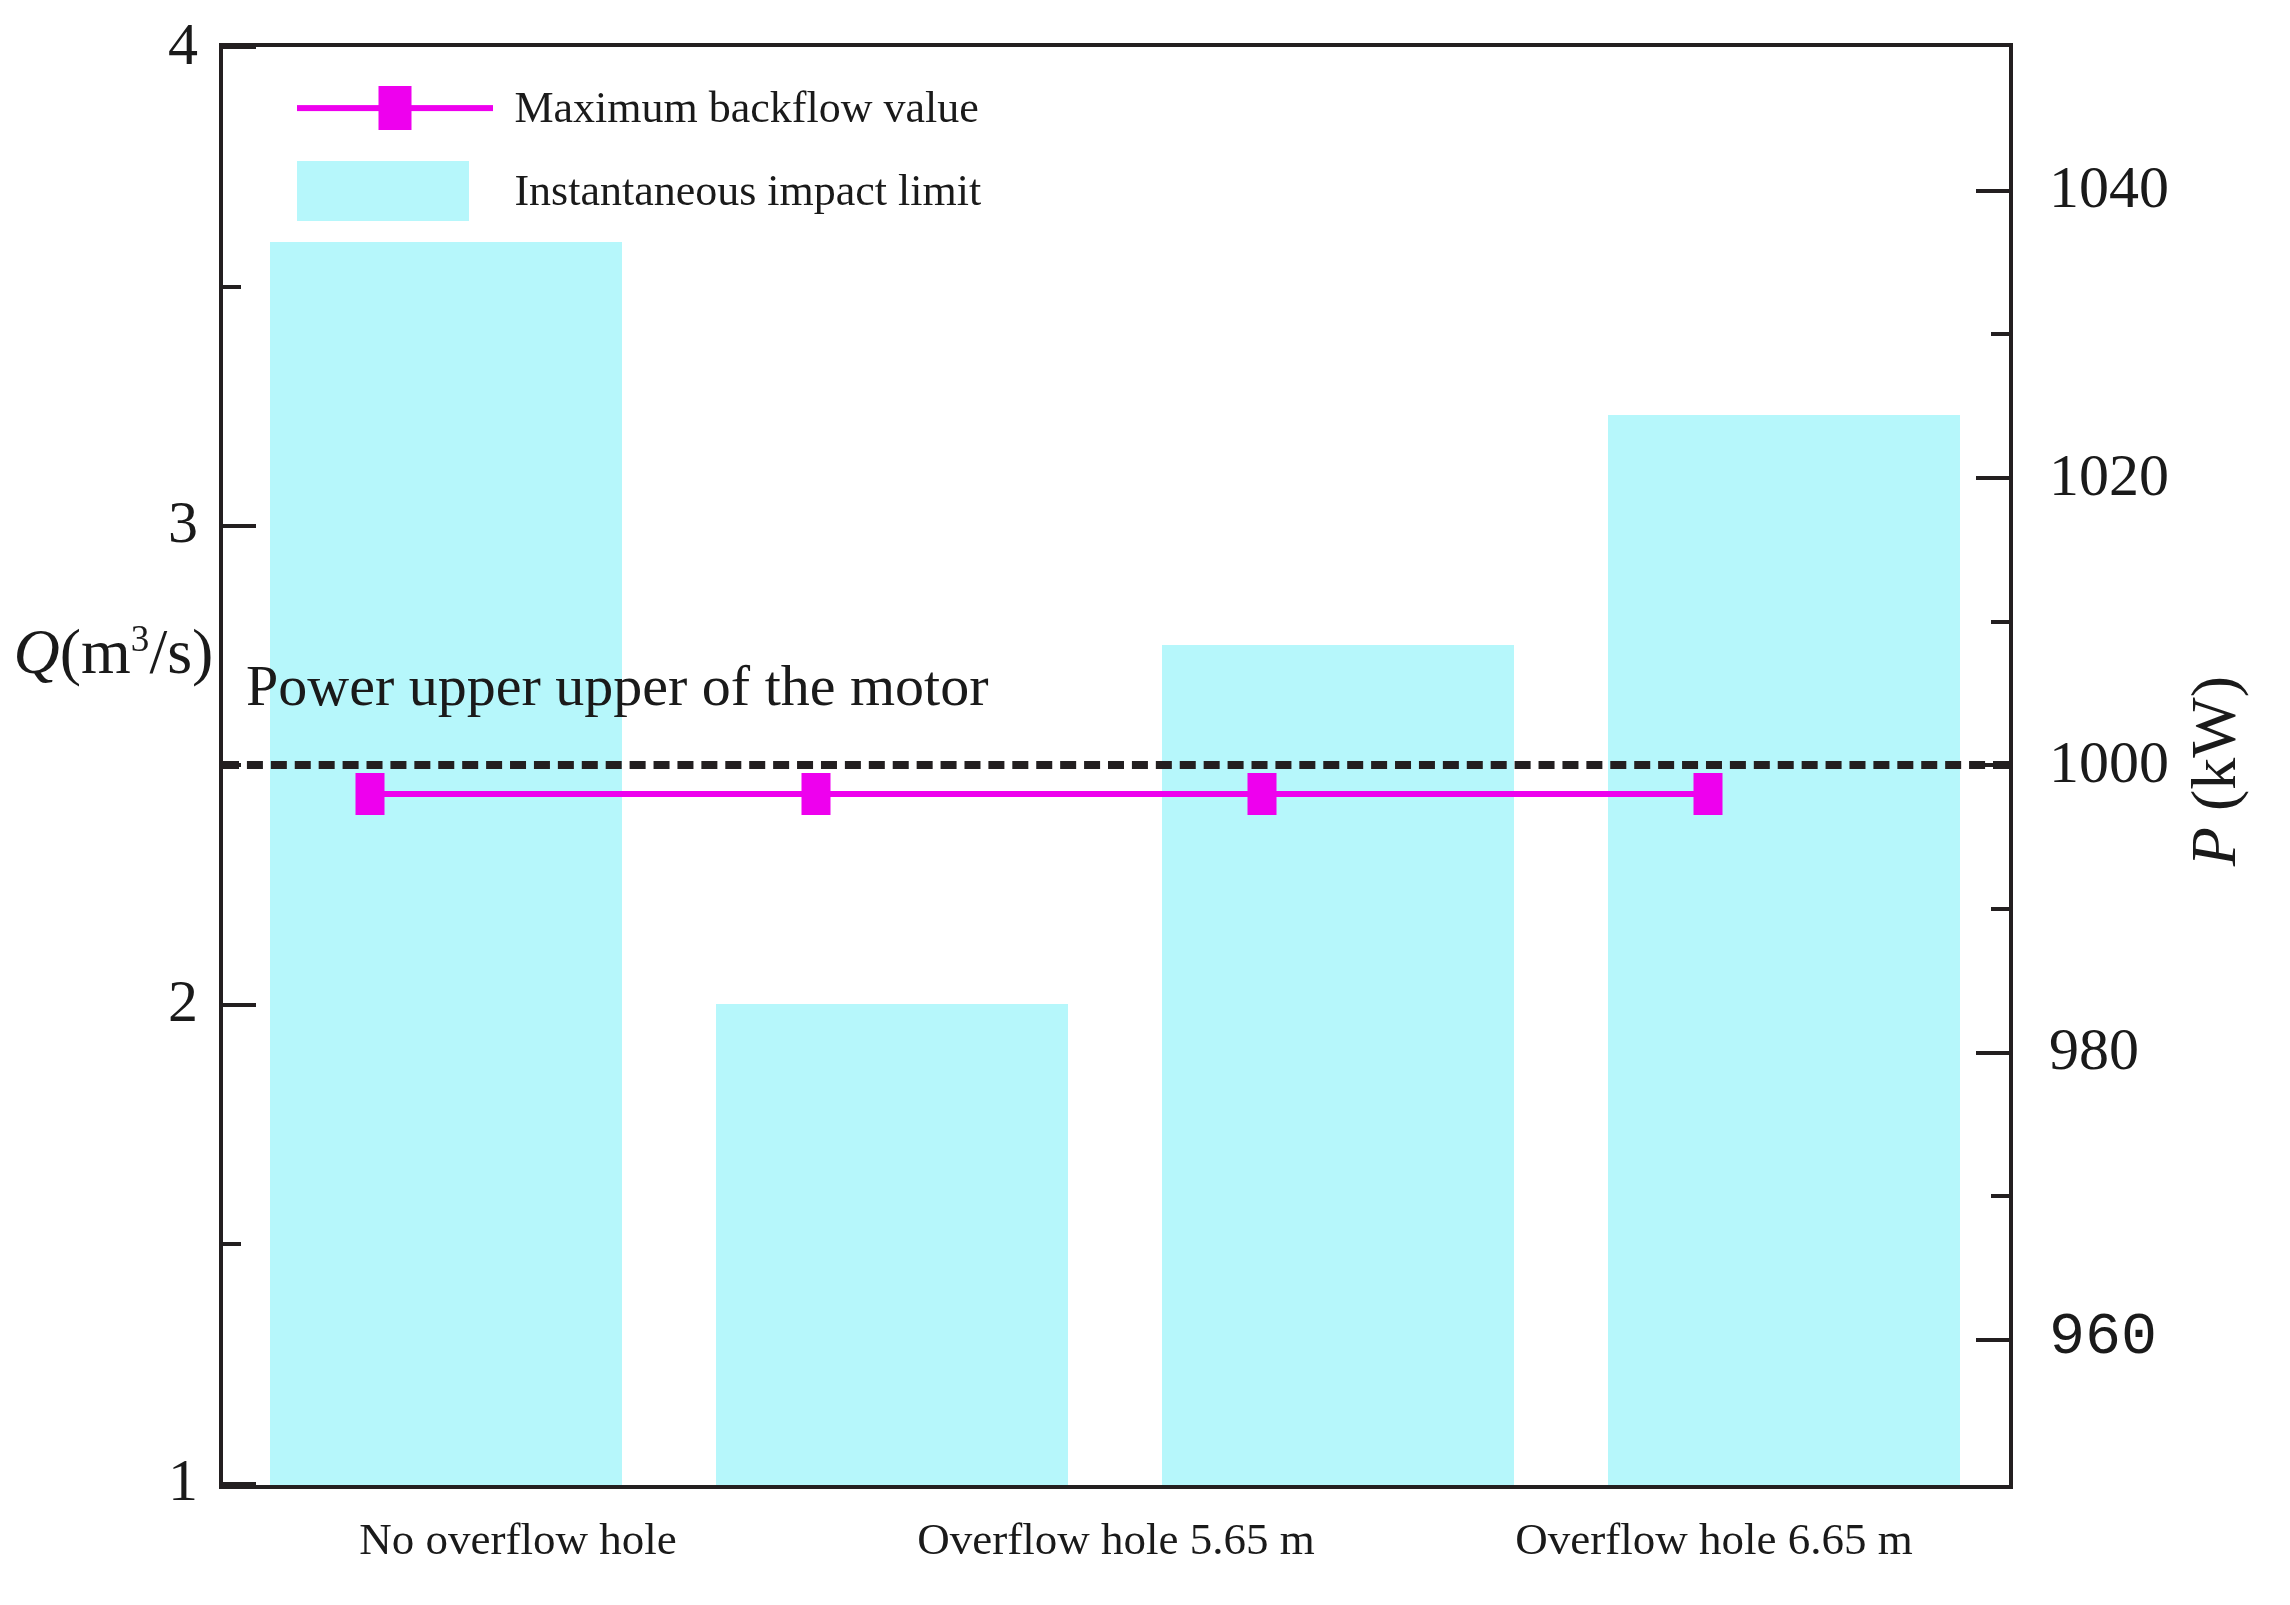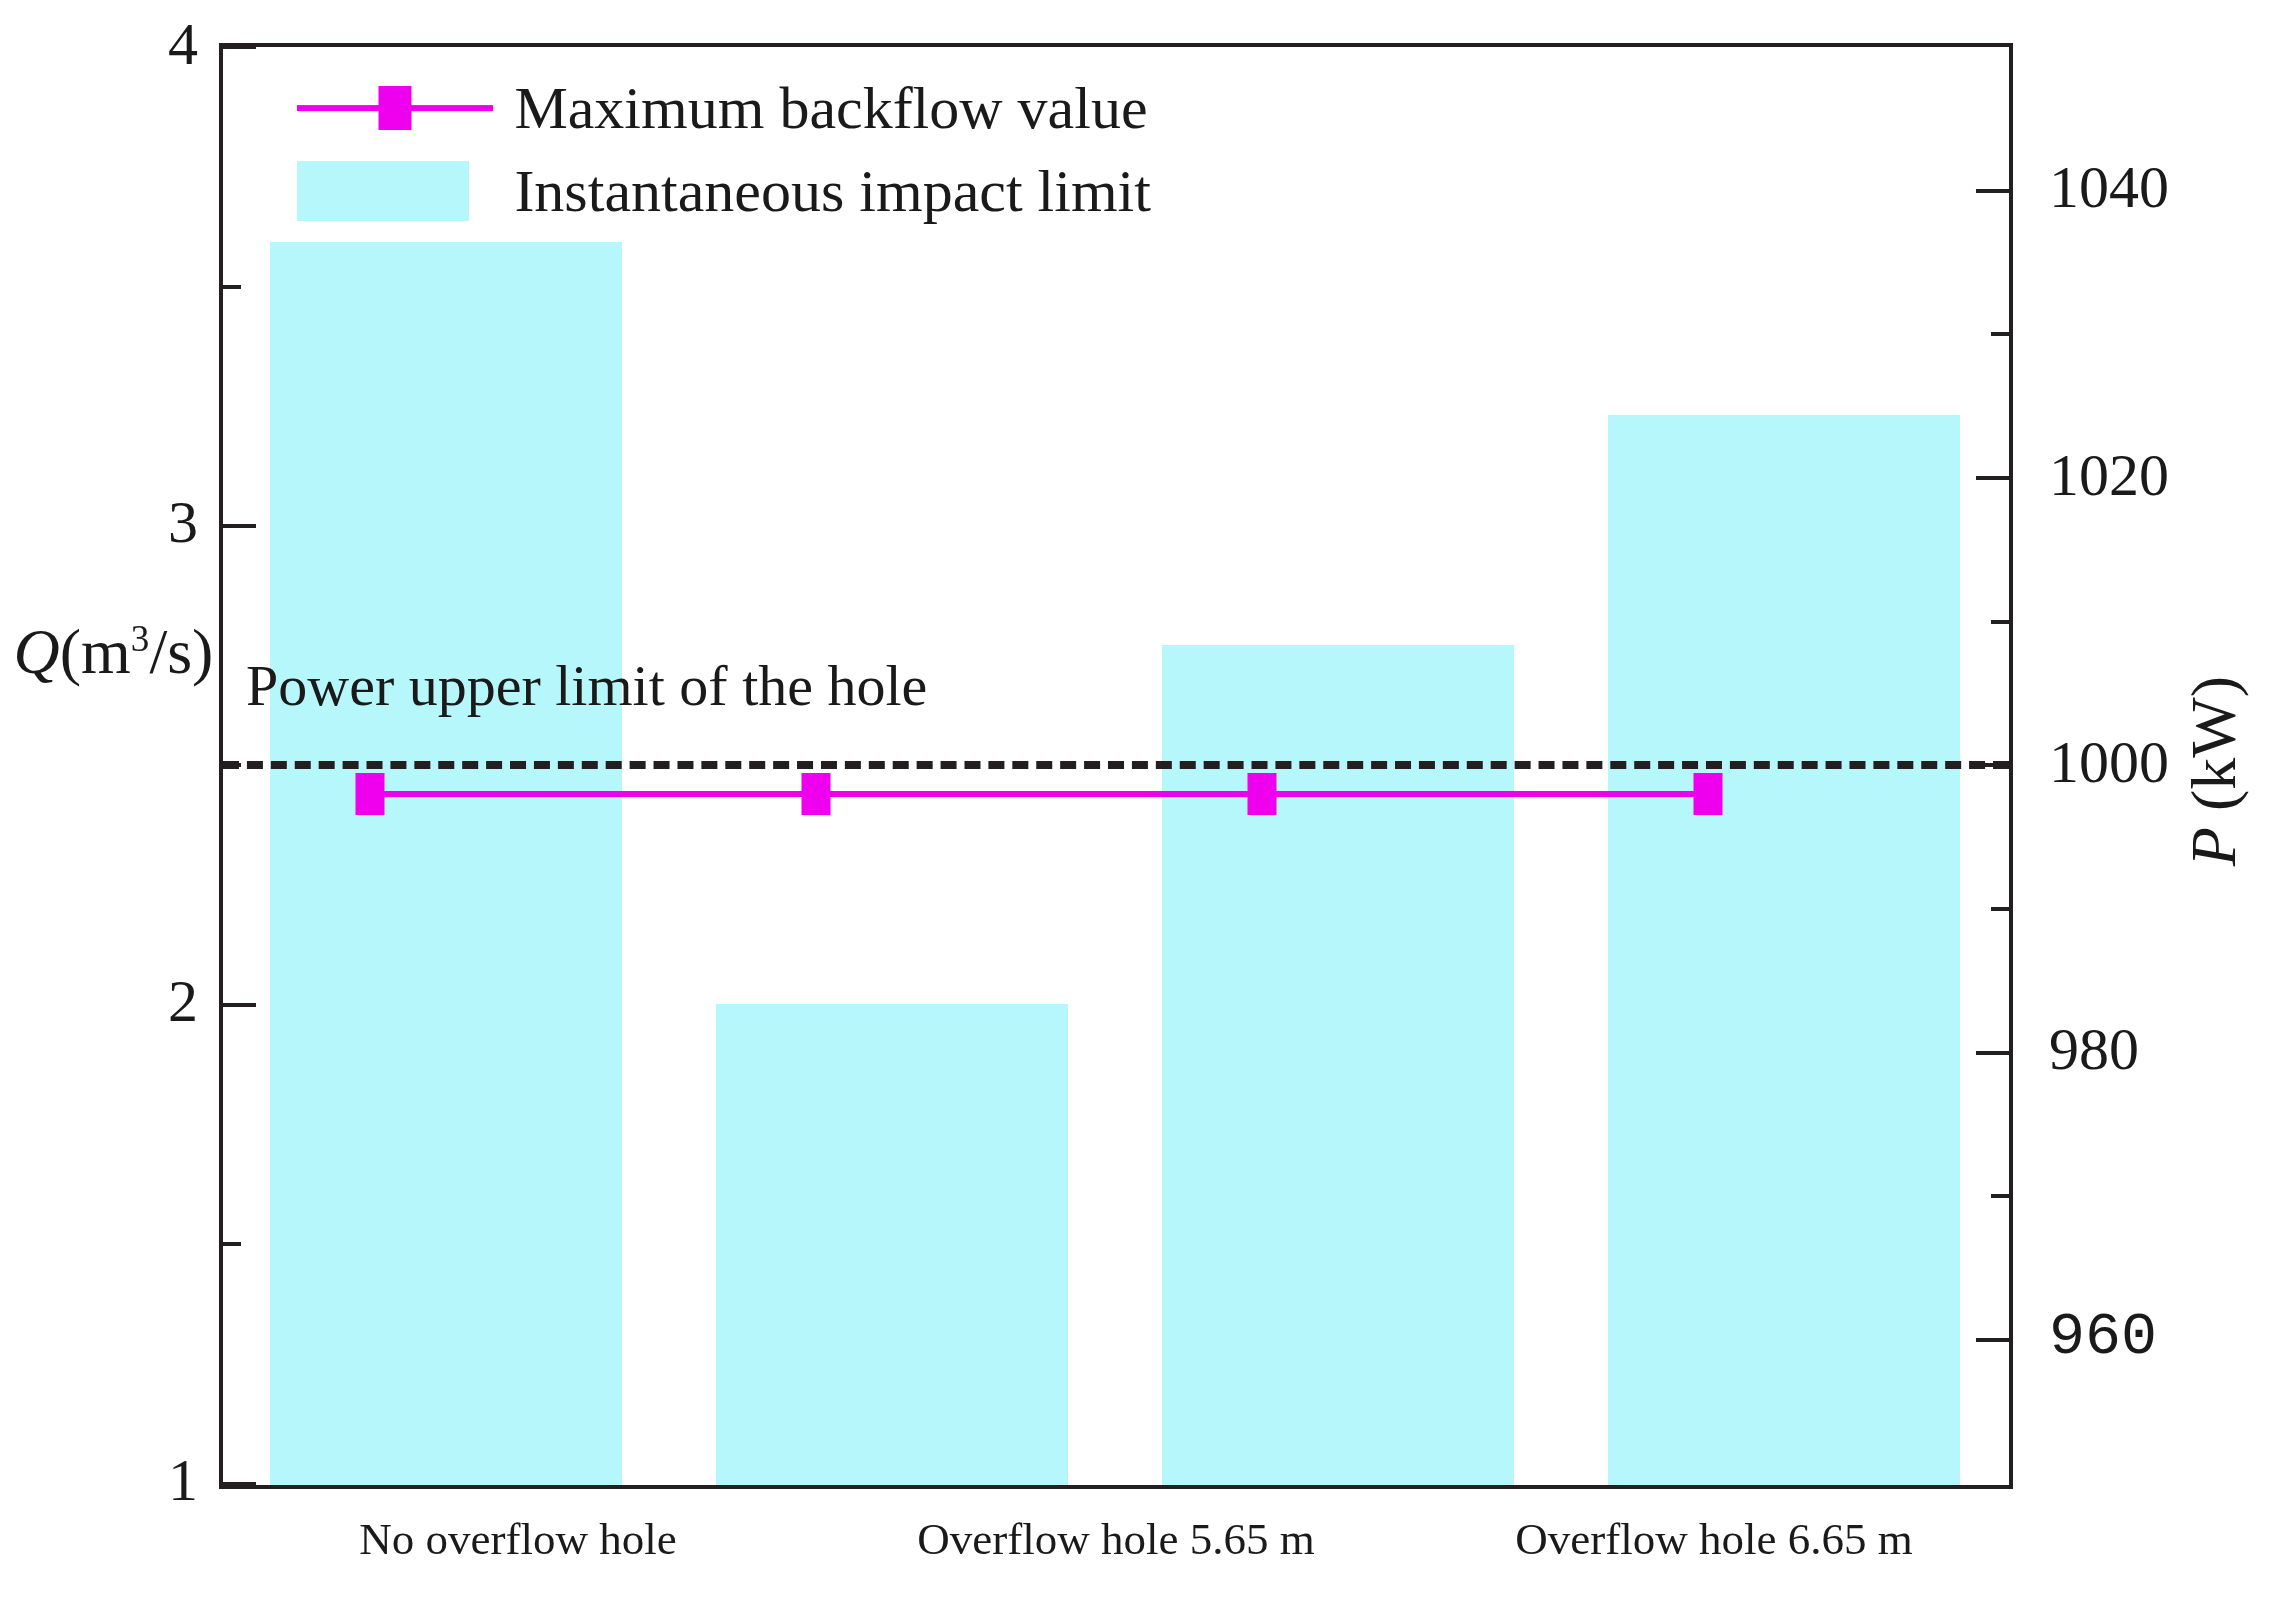--- a/index.html
+++ b/index.html
@@ -54,21 +54,21 @@
   
   #legend{position:absolute;left:68px;top:19.3px;}
   .legend-row{display:flex;align-items:center;height:83px;}
   .legend-key{width:208px;position:relative;height:58px;flex:0 0 208px;}
   .key-line{position:absolute;top:50%;left:5.8px;right:5.8px;height:5.8px;
             background:#ee00ee;transform:translateY(-50%);}
   .key-sq{position:absolute;top:50%;left:50%;width:33px;height:44px;
           background:#ee00ee;transform:translate(-50%,-50%);}
   .key-bar{position:absolute;top:50%;left:5.8px;width:172px;height:60px;
            background:#b6f7fb;transform:translateY(-50%);}
-  .legend-text{font-size:60px;line-height:1;white-space:nowrap;margin-left:15.4px;}
+  .legend-text{font-size:44px;line-height:1;white-space:nowrap;margin-left:15.4px;}
 </style>
 </head>
 <body>
 
 <div id="axis-title-left">
   <span class="ital">Q</span><span>(m</span><sup class="sups">3</sup><span>/s)</span>
 </div>
 
 <div id="axis-title-right">
   <span class="ital">P</span>&nbsp;<span>(kW)</span>
@@ -104,21 +104,21 @@
   <div class="tick-r minor" style="top: 285px;"></div>
   <div class="tick-r major" style="top: 429px;"></div>
   <div class="tick-r minor" style="top: 573px;"></div>
   <div class="tick-r major" style="top: 716px;"></div>
   <div class="tick-r minor" style="top: 860px;"></div>
   <div class="tick-r major" style="top: 1004px;"></div>
   <div class="tick-r minor" style="top: 1147px;"></div>
   <div class="tick-r major" style="top: 1291px;"></div>
 
   <div id="threshold-line" style="top: 714px;"></div>
-  <div id="threshold-label" style="left: 23px; top: 610px;">Power upper limit of the hole</div>
+  <div id="threshold-label" style="left: 23px; top: 610px;">Power upper upper of the motor</div>
 
   <div id="series-line" style="left: 147px; width: 1338px; top: 744px;"></div>
   <div class="series-marker" style="left: 147px; top: 747px;"></div>
   <div class="series-marker" style="left: 593px; top: 747px;"></div>
   <div class="series-marker" style="left: 1039px; top: 747px;"></div>
   <div class="series-marker" style="left: 1485px; top: 747px;"></div>
 
   <div id="legend">
     <div class="legend-row">
       <span class="legend-key">

